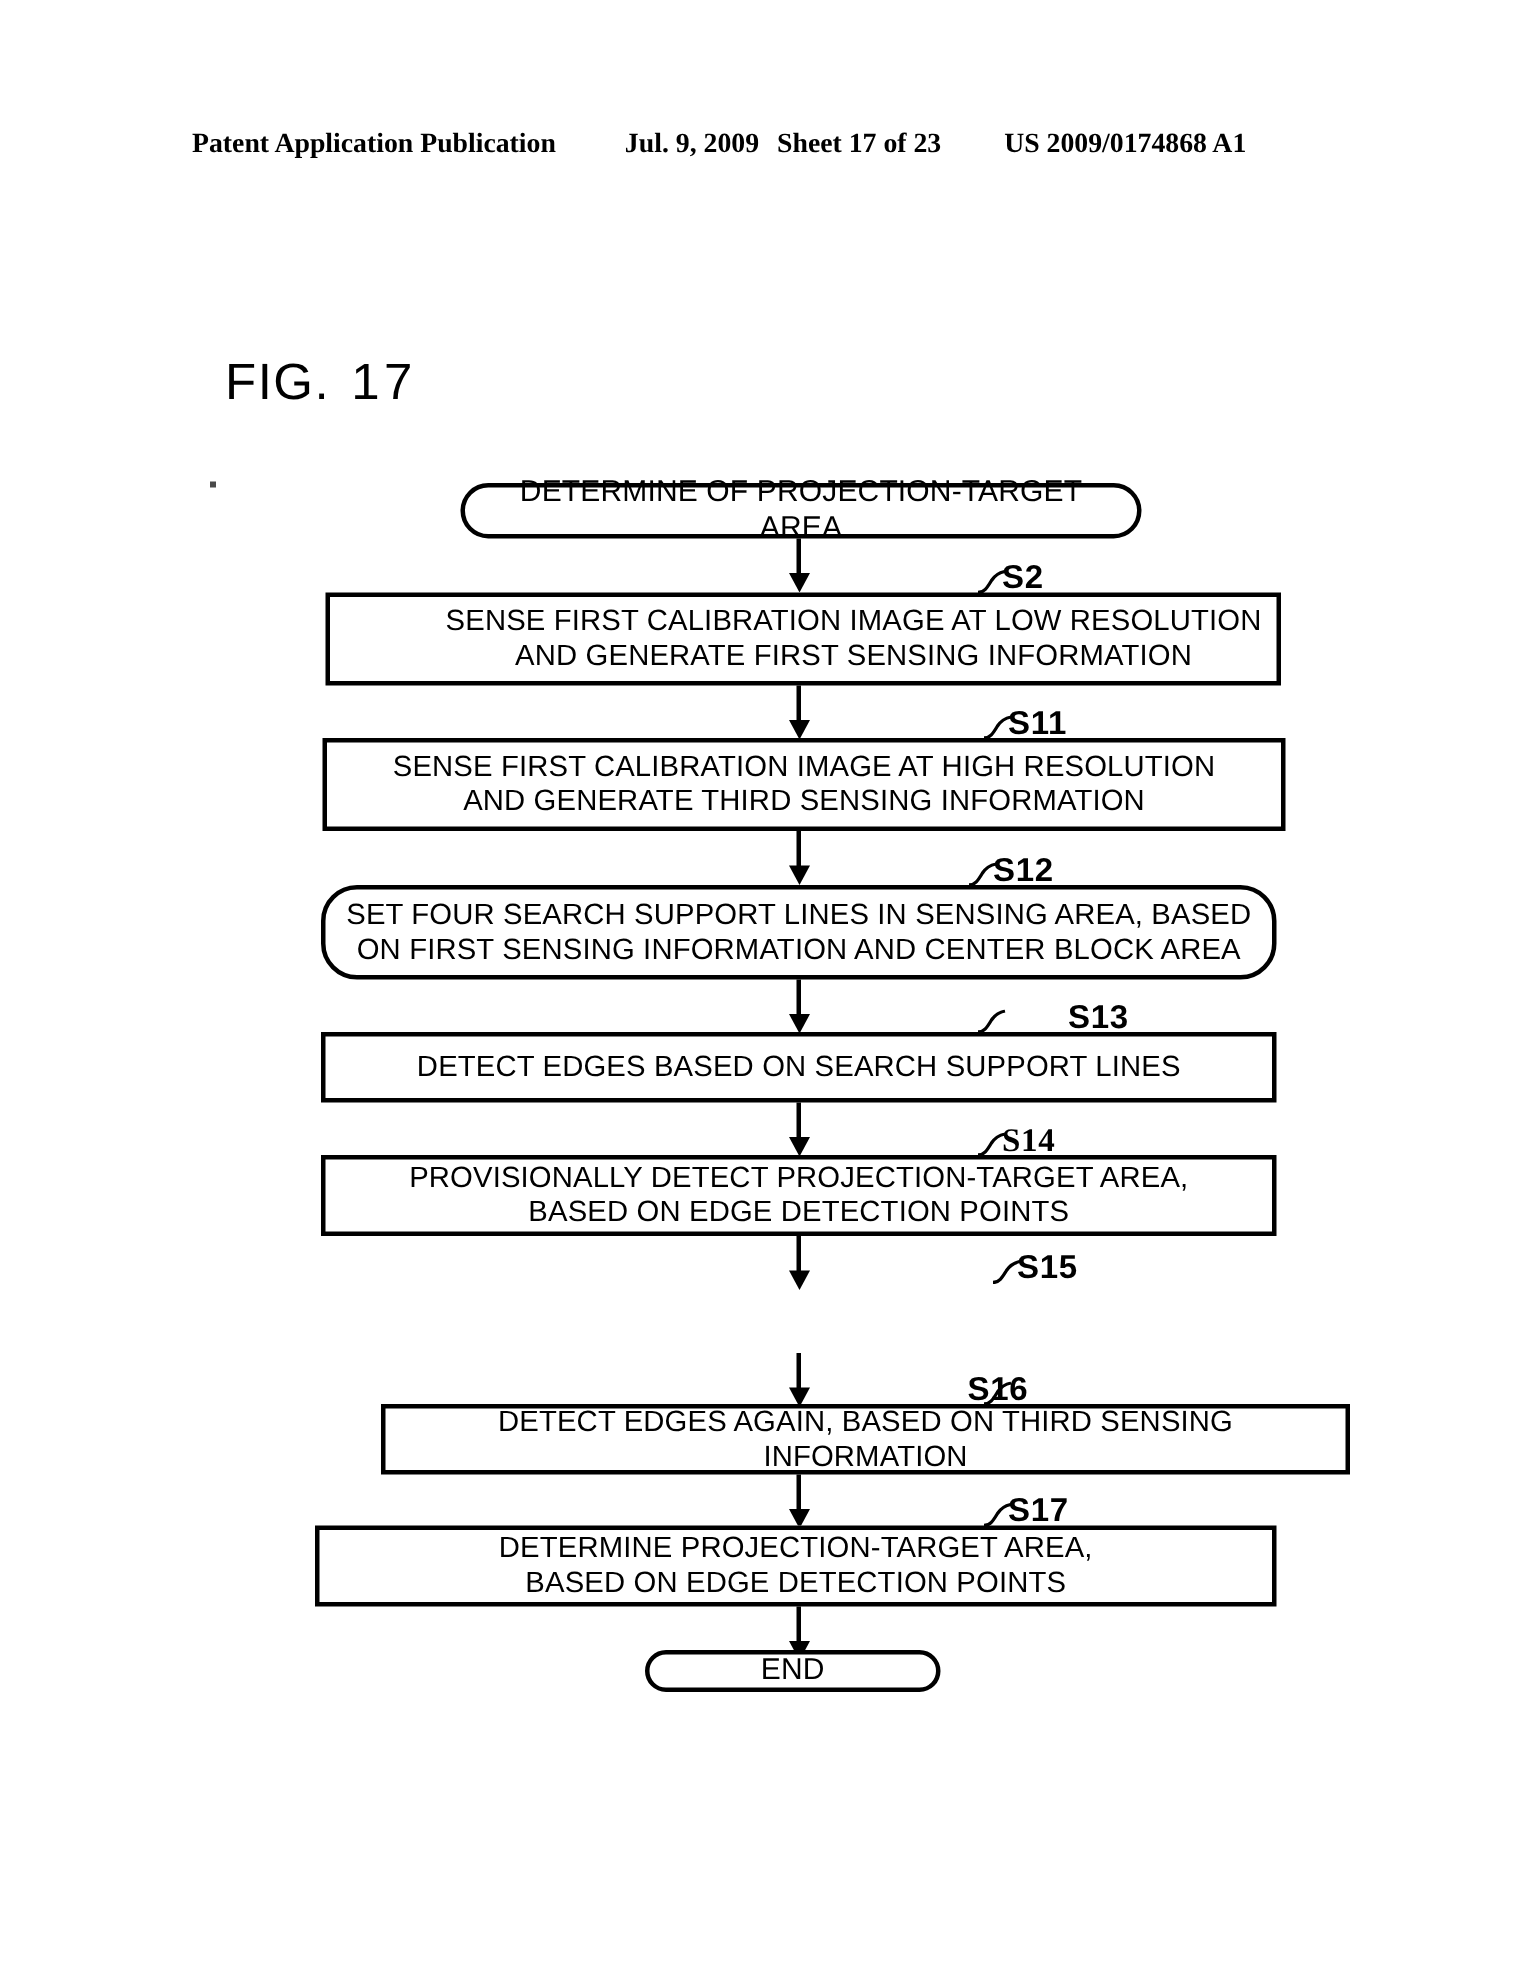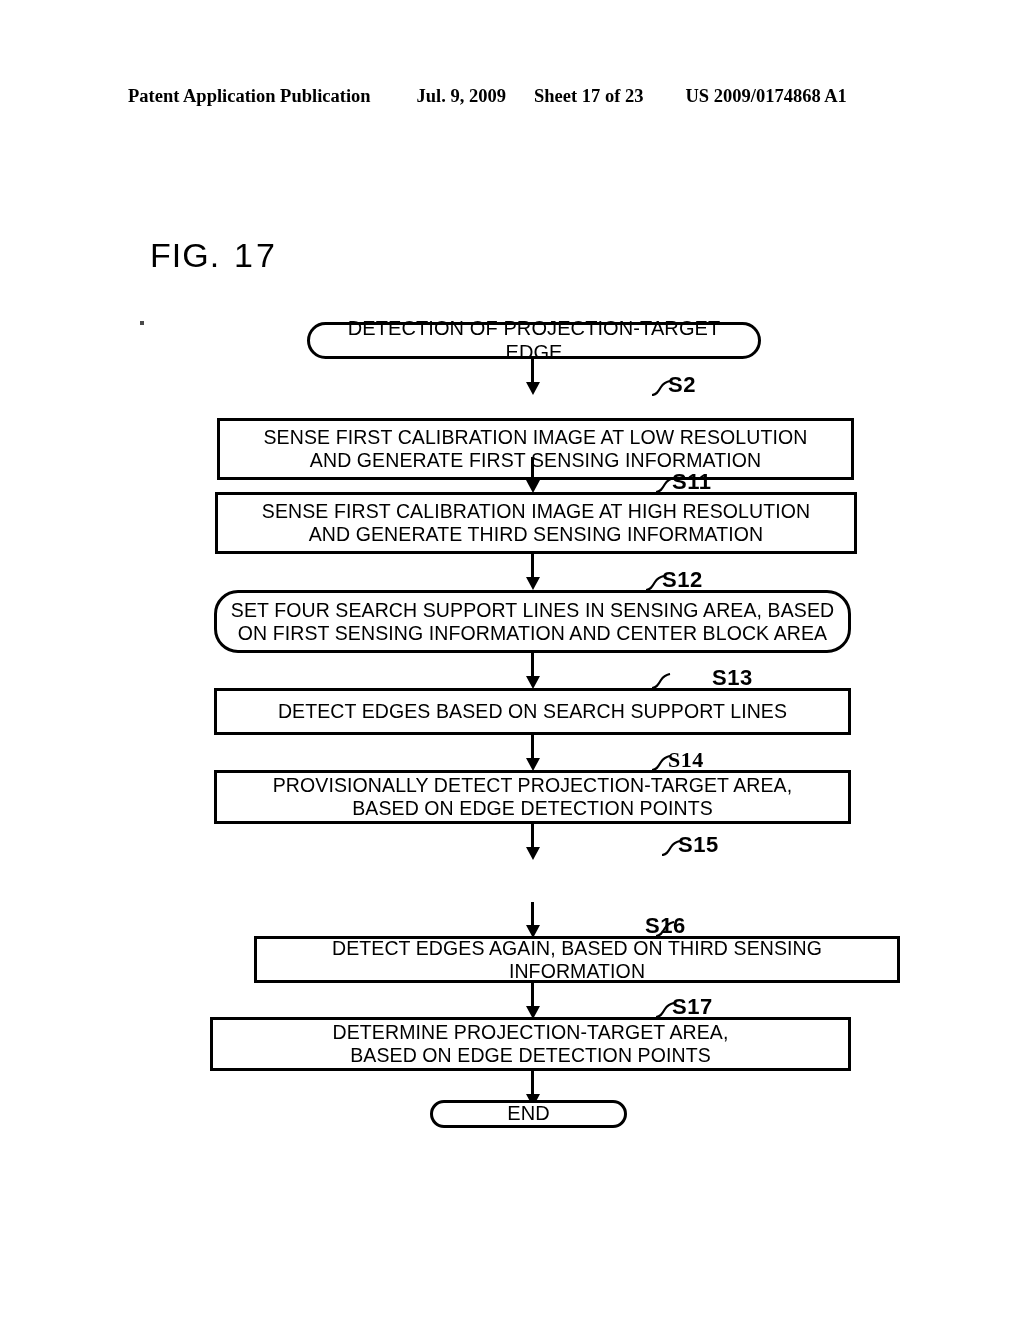--- a/index.html
+++ b/index.html
@@ -29,21 +29,21 @@
     height: 26px;
     font-family: "Liberation Serif", serif;
     font-weight: bold;
     font-size: 18.5px;
     white-space: nowrap;
     display: flex;
     align-items: baseline;
   }
   .header .h-pub      { }
   .header .h-date     { margin-left: 46px; }
-  .header .h-sheet    { margin-left: 28px; }
+  .header .h-sheet    { margin-left: 12px; }
   .header .h-patno    { margin-left: 42px; }
 
   
   .fig-label {
     position: absolute;
     left: 150px;
     top: 236px;
     font-size: 34px;
     letter-spacing: 1px;
     white-space: nowrap;
@@ -127,27 +127,27 @@
 
   <div class="fig-label">
     <span>FIG.</span><span class="fig-num">17</span>
   </div>
 
   <div class="speck"></div>
 
   <div class="fc">
 
     <div class="node terminator" style="left:307px; top:322px; width:454px; height:37px;">
-      <span class="txt">DETECTION OF PROJECTION-TARGET EDGE</span>
+      <span class="txt">DETERMINE OF PROJECTION-TARGET AREA</span>
     </div>
 
     <div class="arrow" style="left:531px; top:359px;  height:26px;"></div>
     <div class="arrowhead" style="left:526px; top:382px;"></div>
 
-    <div class="node" style="left:217px; top:418px; width:637px; height:62px;">
+    <div class="node" style="left:217px; top:395px; width:637px; height:62px;justify-content:flex-end;">
       <span class="txt">SENSE FIRST CALIBRATION IMAGE AT LOW RESOLUTION
 AND GENERATE FIRST SENSING INFORMATION</span>
     </div>
     <div class="leader" style="left:651px; top:380px;">
       <svg viewBox="0 0 22 16">
           <path d="M1 15 C 5 15, 7 12, 10 7 C 12 4, 14 2, 19 1" fill="none" stroke="#000" stroke-width="2.2"></path>
         </svg>
     </div>
     <div class="step-label" style="left:668px; top:372px;">S2</div>
 

